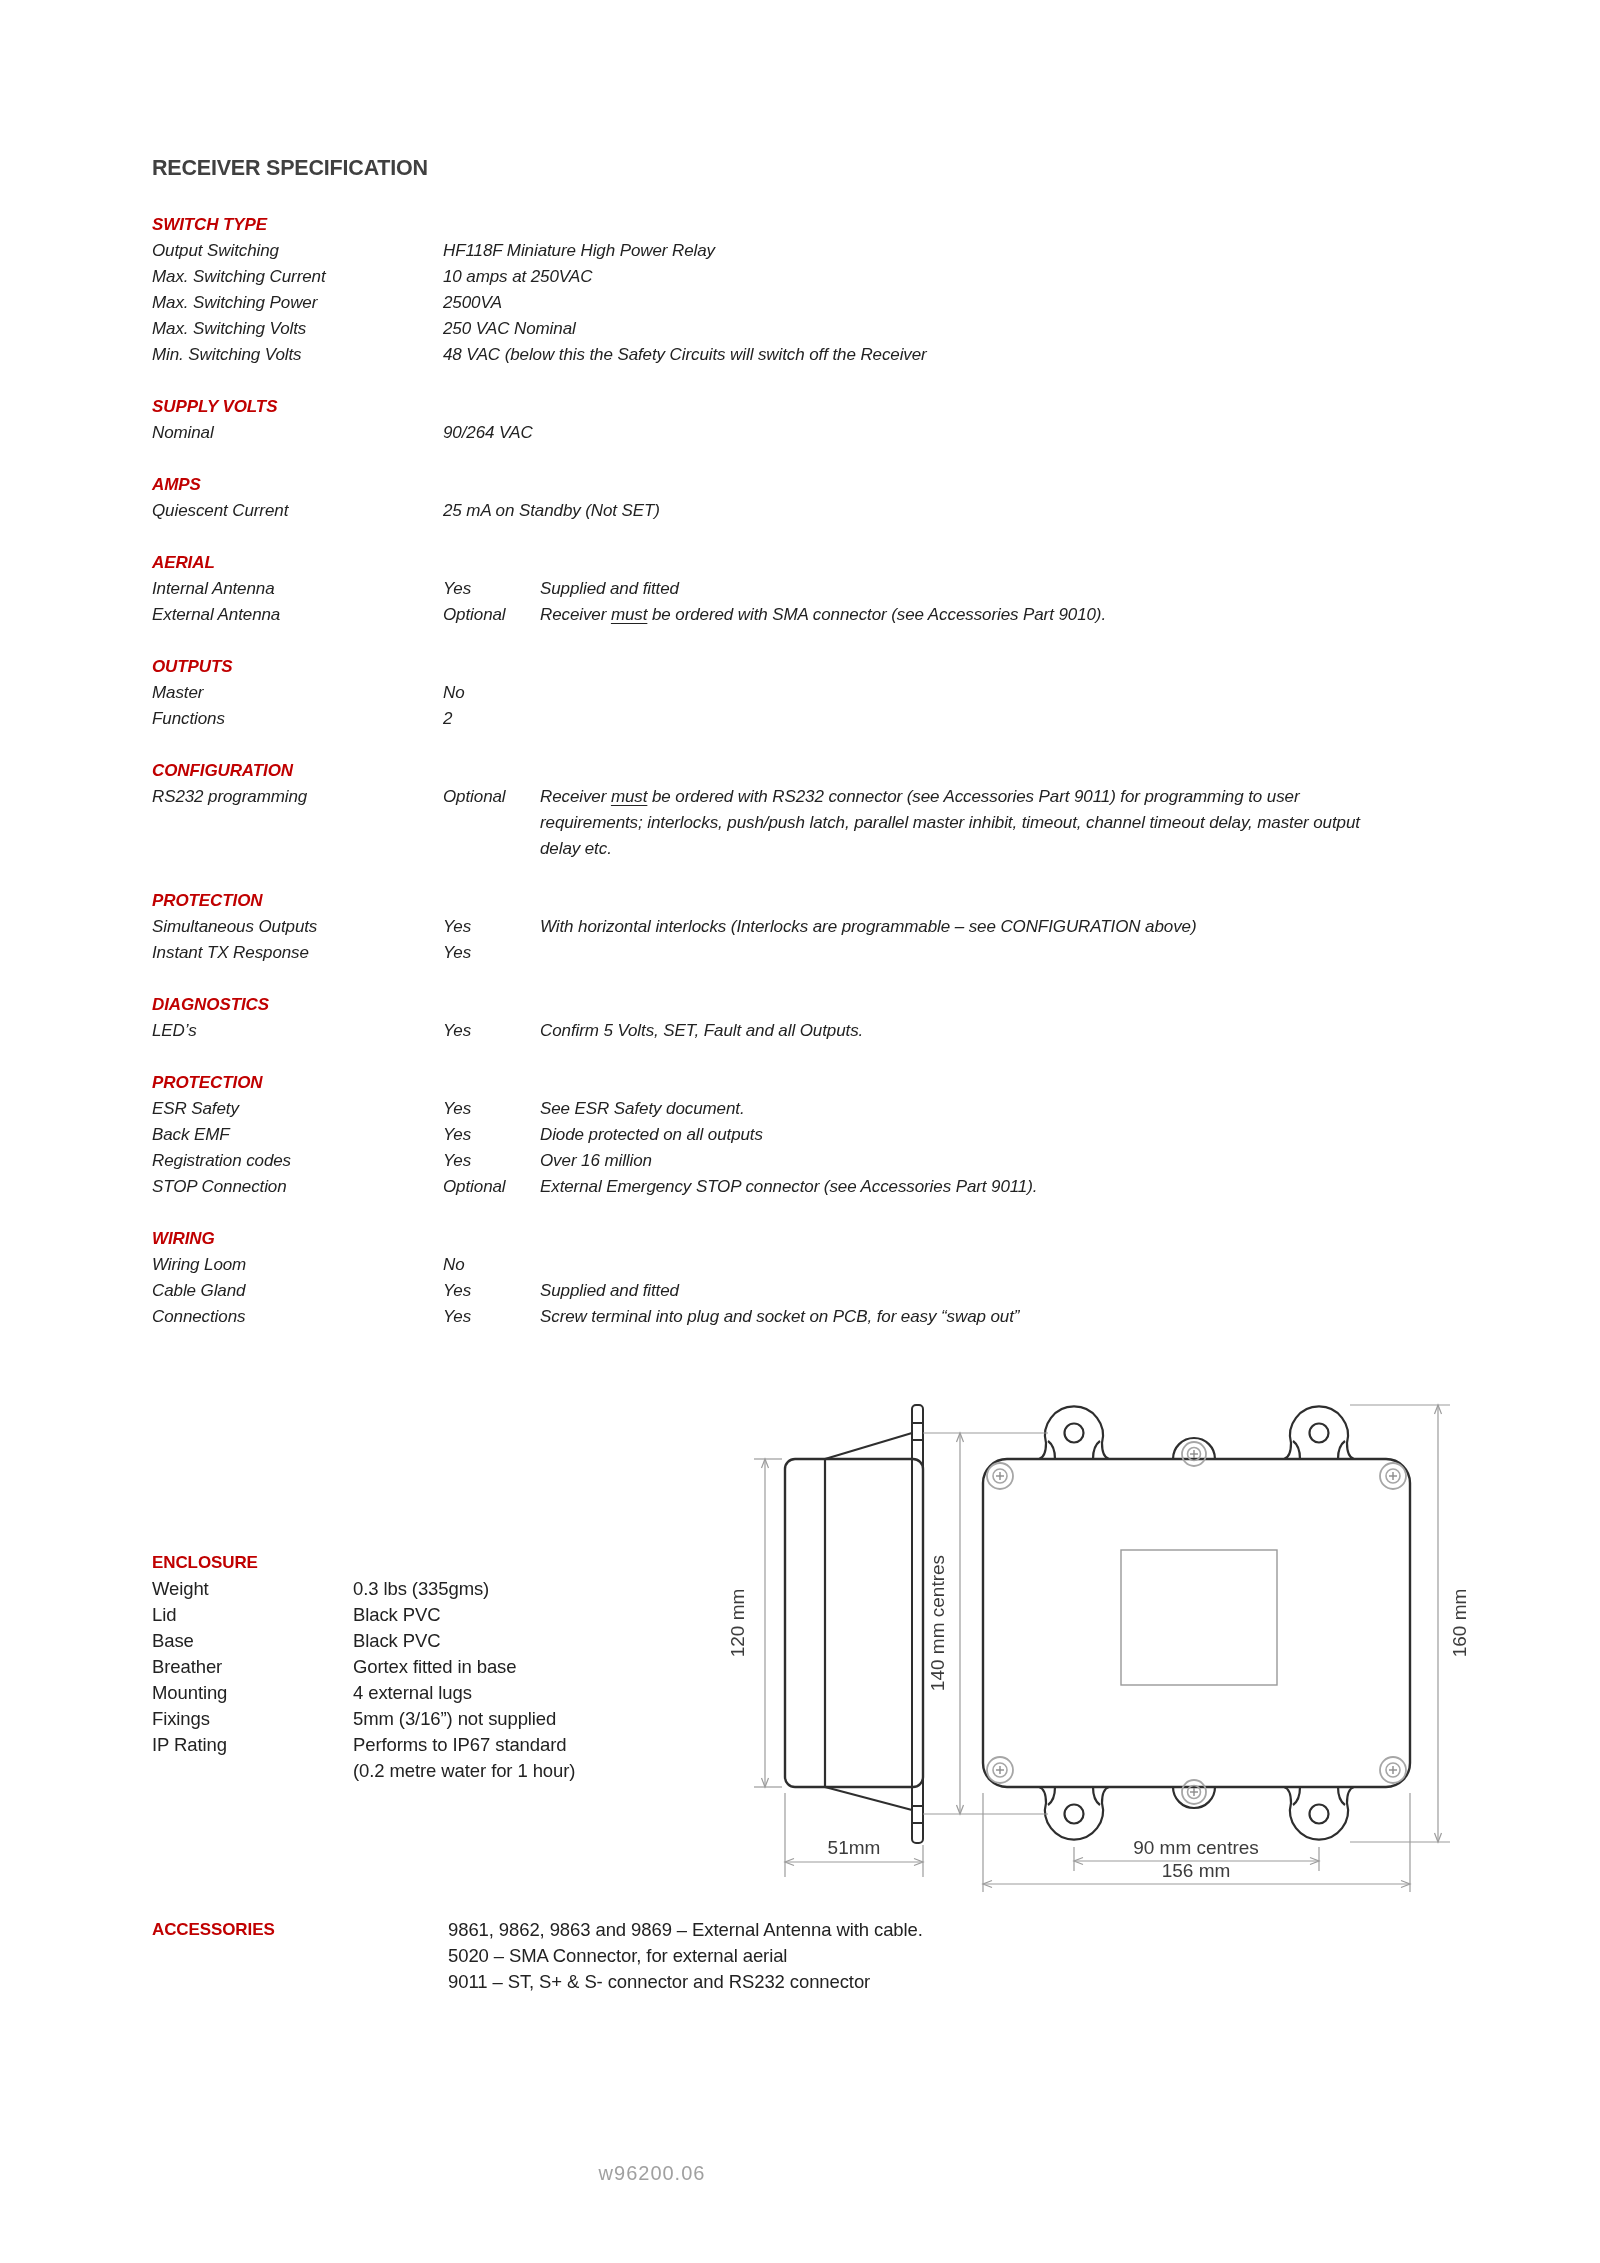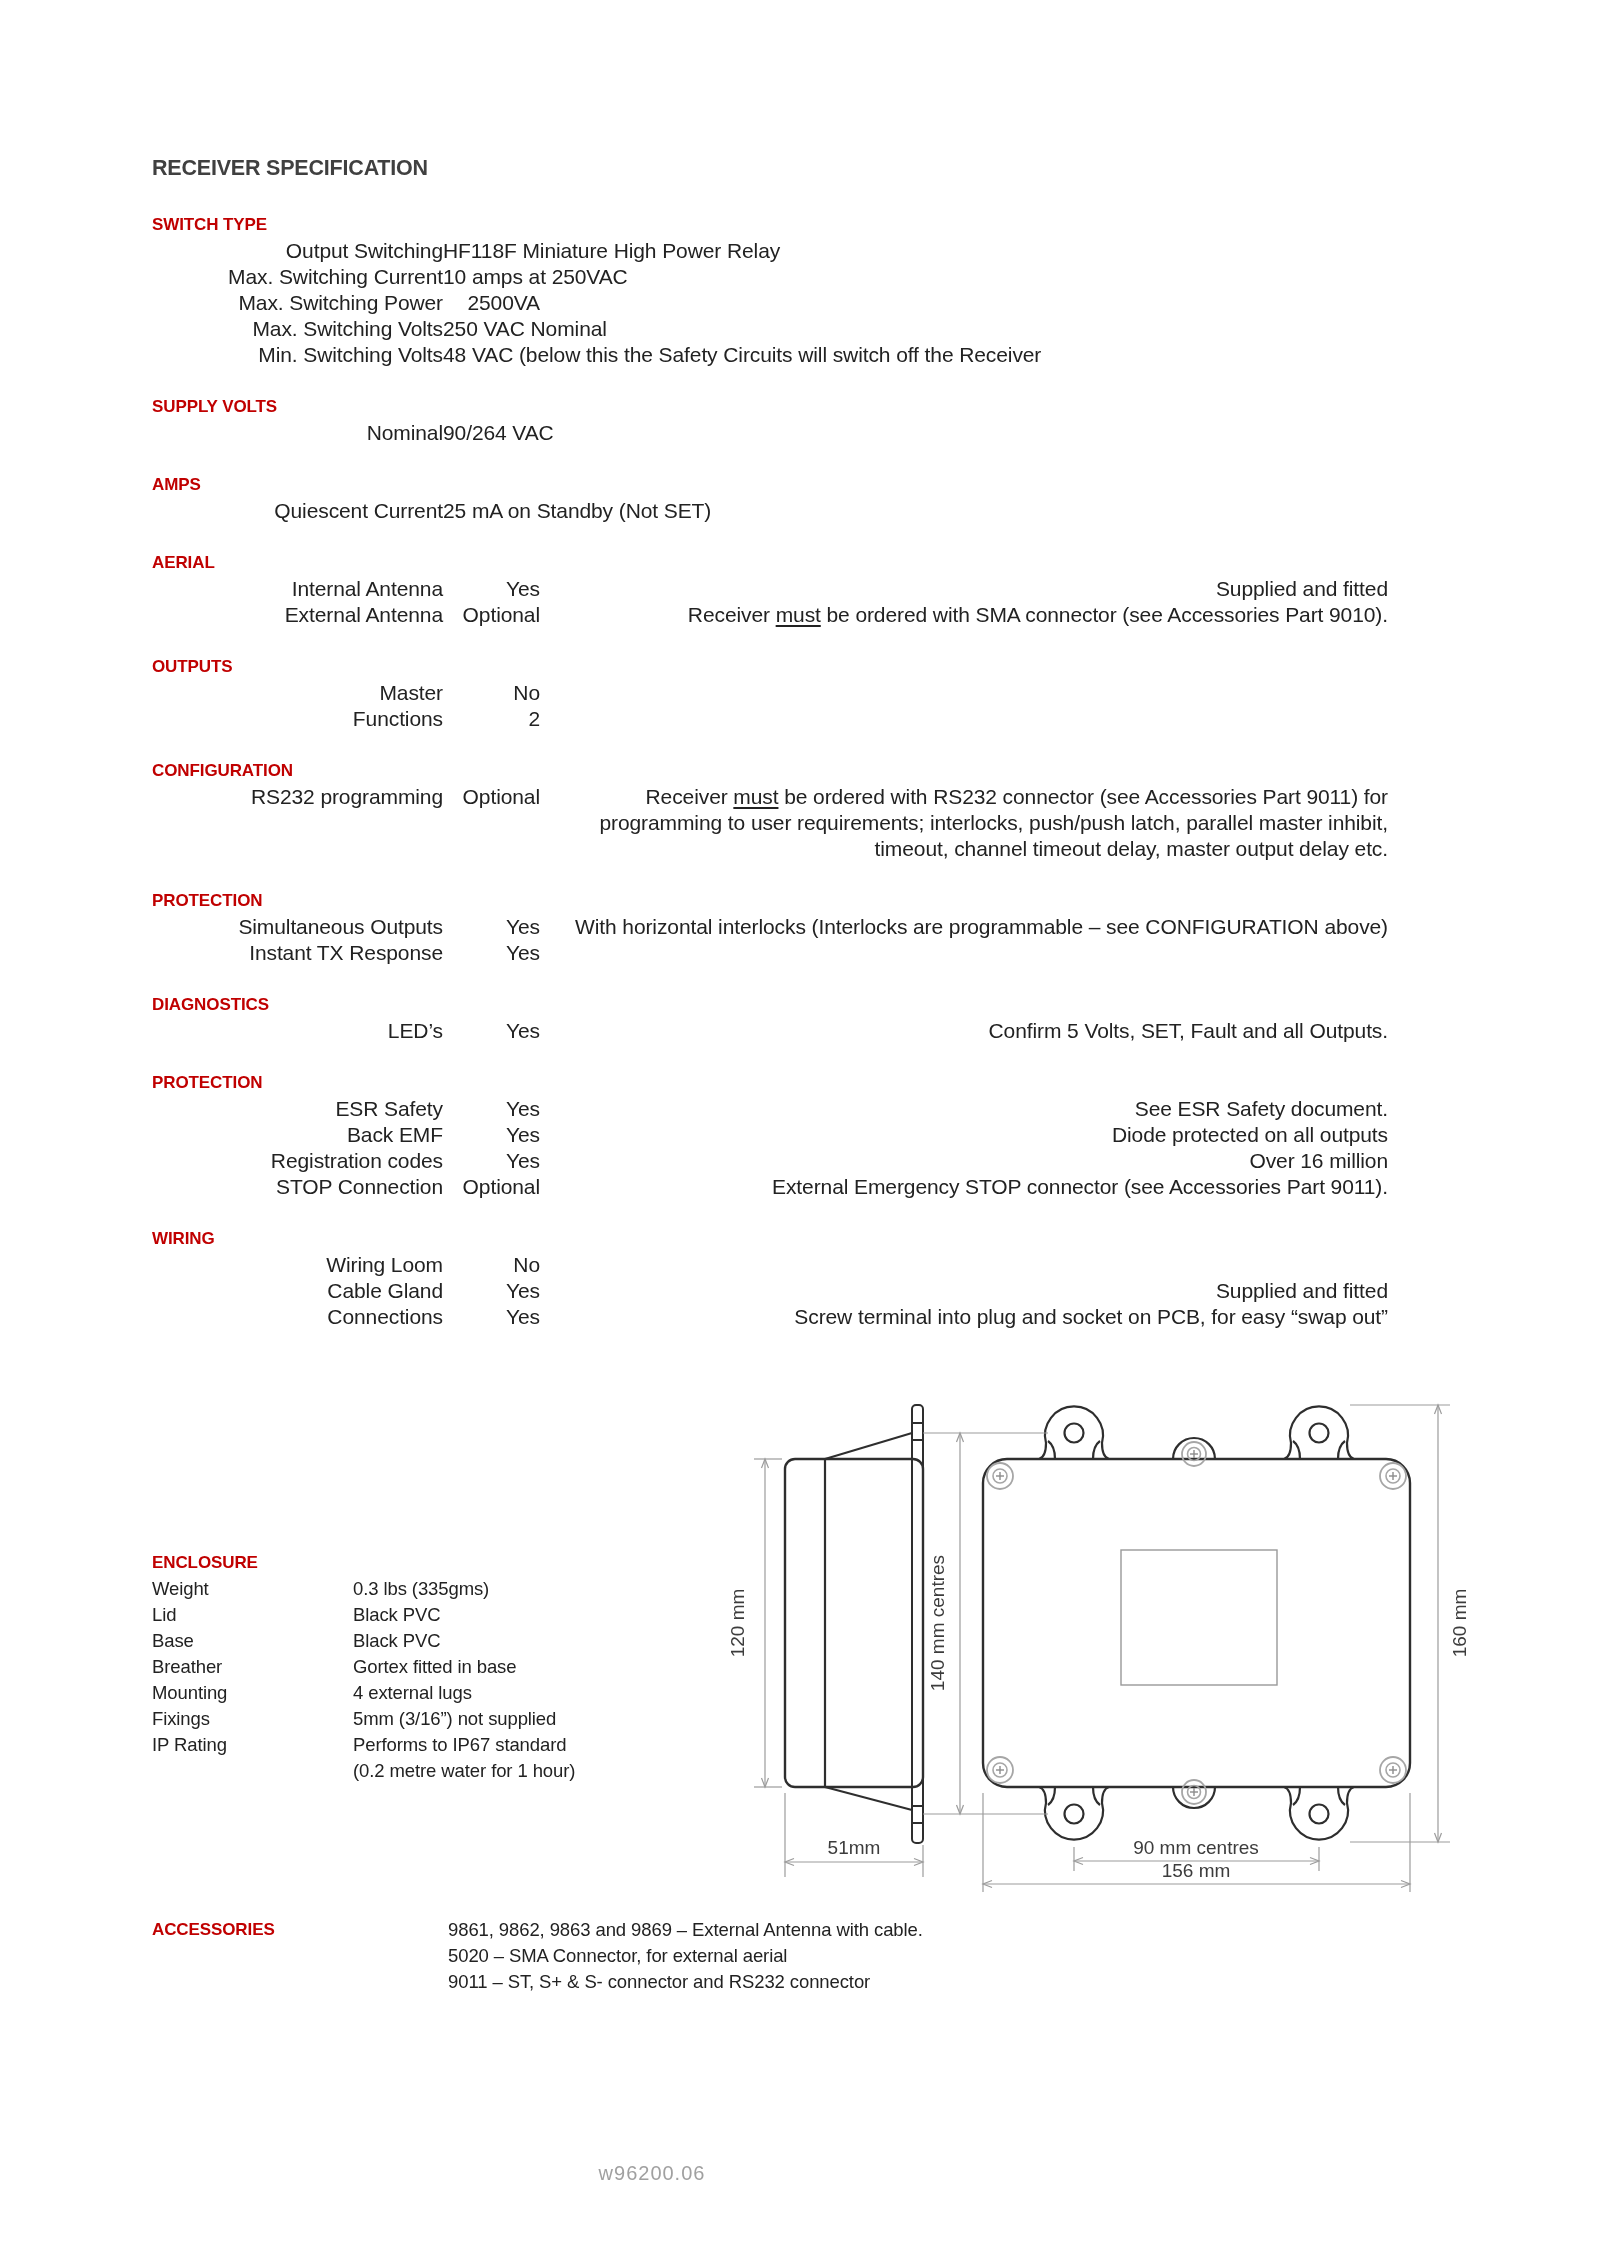--- a/index.html
+++ b/index.html
@@ -1,24 +1,24 @@
 <!DOCTYPE html>
 <html><head>
 <meta charset="utf-8">
 <style>
   html,body{margin:0;padding:0;background:#ffffff;}
   .page{position:relative;width:1600px;height:2263px;background:#ffffff;overflow:hidden;
         font-family:"Liberation Sans",sans-serif;color:#222222;letter-spacing:-0.1px;}
   .doc-title{position:absolute;left:152px;top:156px;margin:0;
         font-size:21.5px;font-weight:bold;color:#404040;letter-spacing:-0.2px;}
-  #spec-sections{position:absolute;left:152px;top:212px;width:1408px;}
+  #spec-sections{position:absolute;left:152px;top:212px;width:1408px;font-style:italic;}
   .section{margin-bottom:26px;}
   .sec-heading{font-size:17px;font-weight:bold;color:#C00000;line-height:26px;}
   .spec-row{display:grid;grid-template-columns:291px 97px minmax(0,848px);
-        font-size:21px;line-height:26px;text-align:right;}
+        font-size:17px;line-height:26px;}
   .cell-value{white-space:nowrap;}
   .cell-desc u{text-underline-offset:3px;margin-top:27px;}
   .enclosure-block{position:absolute;left:152px;top:1550px;width:560px;font-size:18.5px;line-height:26px;}
   .enc-row{display:grid;grid-template-columns:201px 1fr;}
   .accessories-block{position:absolute;left:152px;top:1917px;display:grid;
         grid-template-columns:296px 1fr;font-size:18.5px;line-height:26px;}
   .doc-footer{position:absolute;left:0;top:2162px;width:1304px;text-align:center;
         font-size:20px;color:#a0a0a0;letter-spacing:1px;}
   .drawing{position:absolute;left:718px;top:1368px;}
   .drawing text{font-family:"Liberation Sans",sans-serif;font-size:19px;fill:#3c3c3c;letter-spacing:0;}

